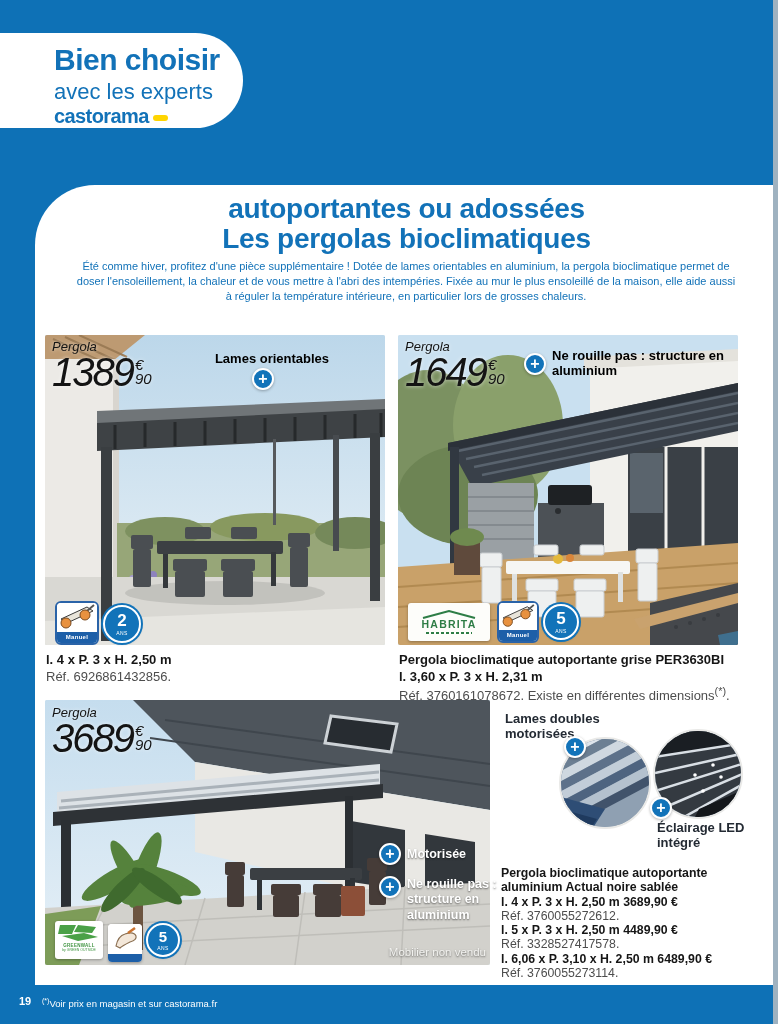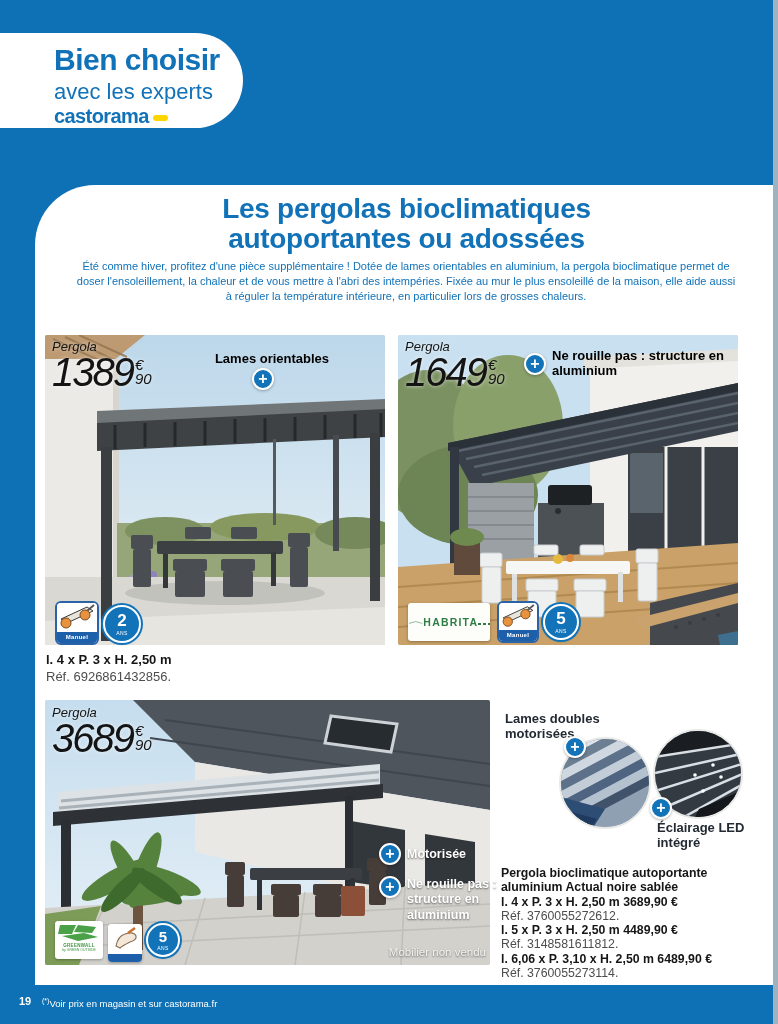--- a/index.html
+++ b/index.html
@@ -52,21 +52,21 @@
   .wty .n{font-weight:bold;font-size:17px;line-height:1;}
   .wty .u{font-size:5px;text-transform:uppercase;letter-spacing:0.4px;margin-top:1px;}
   .wty.small .n{font-size:15px;}
   
   .manu{position:absolute;background:#ffffff;border:2px solid #2a63a8;border-radius:6px;box-sizing:border-box;
         overflow:hidden;z-index:4;}
   .manu .lbl{position:absolute;left:0;right:0;bottom:0;height:11px;background:#1d5fa8;color:#ffffff;
         font-size:6px;font-weight:bold;text-align:center;line-height:11px;letter-spacing:0.3px;}
   
   .habrita{position:absolute;background:#fdfdfa;border-radius:3px;box-shadow:0 1px 3px rgba(0,0,0,0.3);
-        display:flex;flex-direction:row;align-items:center;justify-content:center;z-index:4;box-sizing:border-box;}
+        display:flex;flex-direction:column;align-items:center;justify-content:center;z-index:4;box-sizing:border-box;}
   .hab-txt{color:#2e7d46;font-weight:bold;font-size:10.5px;letter-spacing:1.2px;line-height:1;}
   .hab-sub{width:46px;height:2px;margin-top:3px;background:repeating-linear-gradient(90deg,#2e7d46 0 3px,transparent 3px 5px);}
   .gw{position:absolute;background:#ffffff;border-radius:3px;box-shadow:0 1px 3px rgba(0,0,0,0.3);
         display:flex;flex-direction:column;align-items:center;padding:2px 1px;box-sizing:border-box;z-index:4;}
   .gw-t1{font-size:4.5px;font-weight:bold;color:#3f9440;letter-spacing:0.3px;line-height:1.2;}
   .gw-t2{font-size:3.5px;color:#3f9440;line-height:1.2;}
   .handb{position:absolute;background:#ffffff;border-radius:4px;box-shadow:0 1px 3px rgba(0,0,0,0.3);
         overflow:hidden;z-index:4;}
   .handb .strip{position:absolute;left:0;right:0;bottom:0;height:8px;background:#1d5fa8;}
   
@@ -87,22 +87,22 @@
     <div class="mast-sub">avec les experts</div>
     <div class="mast-brand">
       <span>castorama</span>
       <span class="brand-dash"></span>
     </div>
   </div>
 
   <div class="card"></div>
 
   <div class="intro-title">
+    <span>autoportantes ou adossées</span>
     <span>Les pergolas bioclimatiques</span>
-    <span>autoportantes ou adossées</span>
   </div>
   <div class="intro-body">Été comme hiver, profitez d'une pièce supplémentaire ! Dotée de lames orientables en aluminium, la pergola bioclimatique permet de doser l'ensoleillement, la chaleur et de vous mettre à l'abri des intempéries. Fixée au mur le plus ensoleillé de la maison, elle aide aussi à réguler la température intérieure, en particulier lors de grosses chaleurs.</div>
 
   <div class="photo" style="left:45px;top:335px;width:340px;height:310px;">
     <svg width="340" height="310" viewBox="0 0 340 310">
       <defs>
           <linearGradient id="skyA" x1="0" y1="0" x2="0" y2="1">
         <stop offset="0" stop-color="#bcd7ea"></stop>
             <stop offset="1" stop-color="#eaf2f7"></stop>
           </linearGradient>
@@ -297,20 +297,25 @@
       <circle cx="9" cy="20" r="5" fill="#e8913f" stroke="#7a4a1f"></circle>
       <circle cx="28" cy="12" r="5" fill="#e8913f" stroke="#7a4a1f"></circle>
     </svg>
     <div class="lbl">Manuel</div>
   </div>
   <div class="wty" style="left:543px;top:604px;width:36px;height:36px;">
     <span class="n">5</span>
     <span class="u">ans</span>
   </div>
 
+  <div class="desc" style="left:399px;top:652px;width:350px;">
+    <span class="b">Pergola bioclimatique autoportante grise PER3630BI</span>
+    <span class="b">l. 3,60 x P. 3 x H. 2,31 m</span>
+    <span class="r"><span>Réf. 3760161078672. Existe en différentes dimensions</span><sup>(*)</sup><span>.</span></span>
+  </div>
 
   <div class="photo" style="left:45px;top:700px;width:445px;height:265px;">
     <svg width="445" height="265" viewBox="0 0 445 265">
       <defs>
           <linearGradient id="skyC" x1="0" y1="0" x2="0" y2="1">
         <stop offset="0" stop-color="#c5ddee"></stop>
             <stop offset="1" stop-color="#e6f0f7"></stop>
           </linearGradient>
         </defs>
       <rect width="445" height="265" fill="url(#skyC)"></rect>
@@ -460,21 +465,21 @@
   <div class="plus" style="left:650px;top:797px;">
       <span>+</span>
     </div>
   <div class="feat" style="left:657px;top:820px;width:95px;">Éclairage LED intégré</div>
 
   <div class="desc desc-c" style="left:501px;top:866px;width:255px;">
     <span class="b">Pergola bioclimatique autoportante aluminium Actual noire sablée</span>
     <span class="b">l. 4 x P. 3 x H. 2,50 m 3689,90 €</span>
     <span class="r">Réf. 3760055272612.</span>
     <span class="b">l. 5 x P. 3 x H. 2,50 m 4489,90 €</span>
-    <span class="r">Réf. 3148581611812.</span>
+    <span class="r">Réf. 3328527417578.</span>
     <span class="b">l. 6,06 x P. 3,10 x H. 2,50 m 6489,90 €</span>
     <span class="r">Réf. 3760055273114.</span>
   </div>
 
   <div class="pageno">19</div>
   <div class="footnote"><sup>(*)</sup><span>Voir prix en magasin et sur castorama.fr</span></div>
 
 </div>
 
 </body></html>

